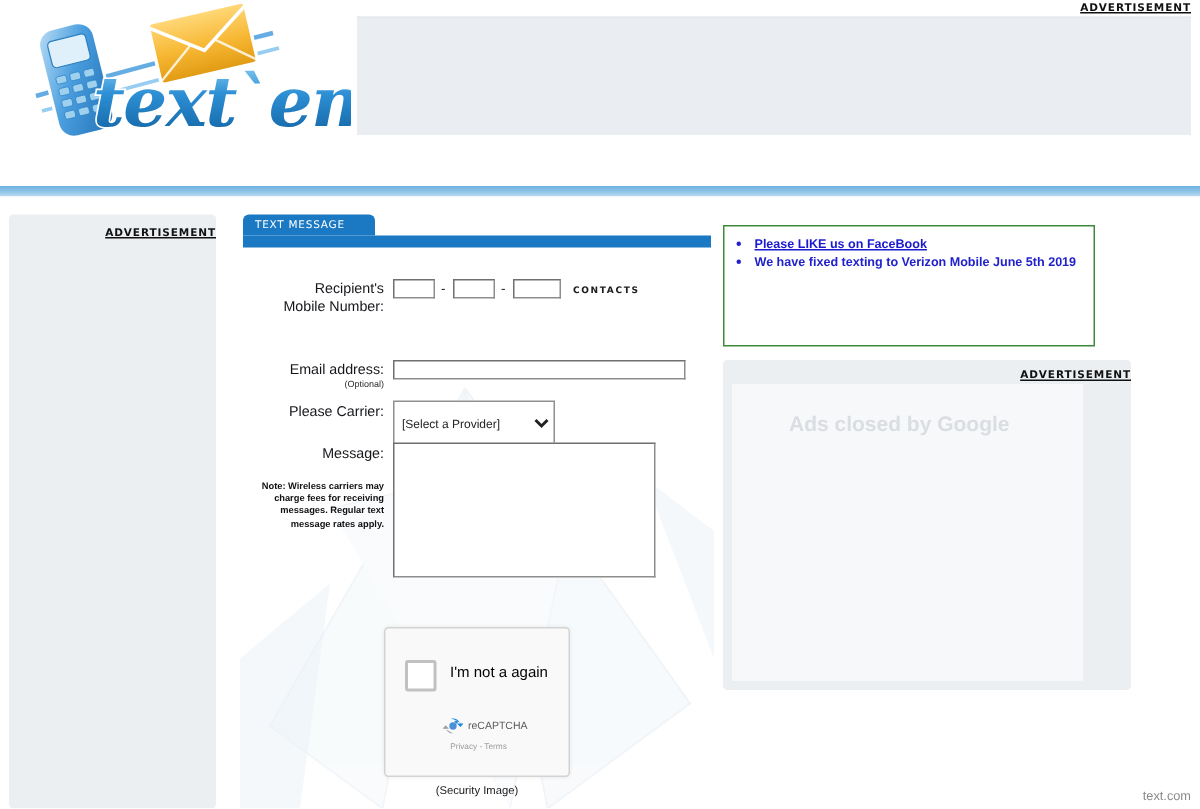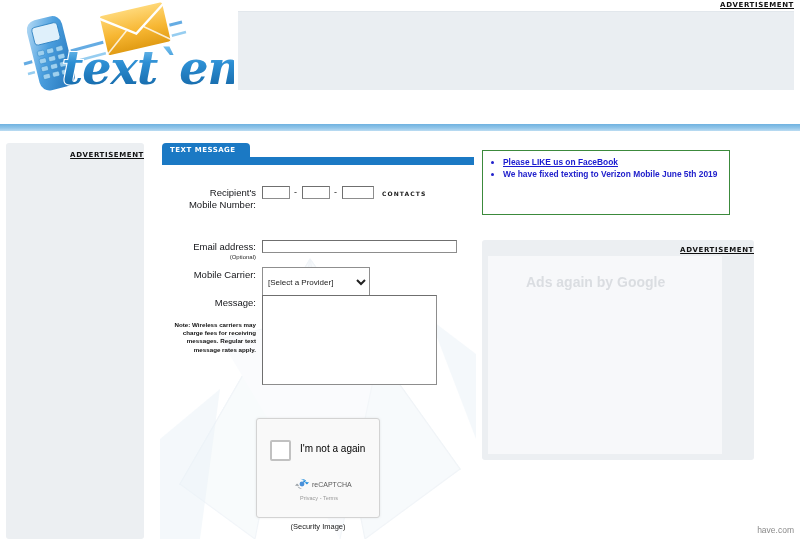--- a/index.html
+++ b/index.html
@@ -107,21 +107,21 @@
     pointer-events: none;
   }
   #tab {
     position: absolute; left: 2px; top: 4px;
     width: 88px; height: 14px;
     background: #1b79c4;
     border-radius: 4px 4px 0 0;
     color: #ffffff;
     font-family: "DejaVu Sans", sans-serif;
     font-size: 7px;
-    font-weight: bold;
+    font-weight: normal;
     letter-spacing: 0.5px;
     line-height: 14px;
     padding-left: 8px;
     cursor: pointer;
   }
   #tab-bar {
     position: absolute; left: 2px; top: 18px;
     width: 312px; height: 8px;
     background: #1b79c4;
   }
@@ -257,21 +257,21 @@
     width: 124px;
     text-align: center;
     font-family: "Liberation Sans", sans-serif;
     font-size: 7.5px;
     color: #1a1a1a;
   }
 
   
   #notice-box {
     position: absolute; left: 482px; top: 150px;
-    width: 248px; height: 65px;
+    width: 248px; height: 81px;
     background: #ffffff;
     border: 1px solid #3c8a3c;
   }
   #notice-list {
     margin: 0; padding: 6px 6px 0 20px;
     list-style: disc;
   }
   #notice-list li {
     color: #2222cc;
     font-family: "Liberation Sans", sans-serif;
@@ -429,21 +429,21 @@
         <div class="tinybox" style="left:182px; top:21px; width:32px;"></div>
         <div id="contacts-link" style="left:222px; top:25px;">CONTACTS</div>
 
         <div class="frow" style="left:14px; top:76px; width:82px;">
           <div class="flabel">Email address:</div>
           <div class="sublabel">(Optional)</div>
         </div>
         <input id="email-input" type="text" style="left: 102px; top: 75px;" value="" placeholder="">
 
         <div class="frow" style="left:10px; top:104px; width:86px;">
-          <div class="flabel">Mobile Carrier:</div>
+          <div class="flabel">Please Carrier:</div>
         </div>
         <select id="carrier-select" style="left:102px; top:102px;">
           <option>[Select a Provider]</option>
         </select>
 
         <div class="frow" style="left:28px; top:132px; width:68px;">
           <div class="flabel">Message:</div>
         </div>
         <div class="frow" style="left:4px; top:156px; width:92px;">
           <div class="notetext">Note: Wireless carriers may charge fees for receiving messages. Regular text message rates apply.</div>
@@ -477,19 +477,19 @@
       </li>
       <li>
         <span>We have fixed texting to Verizon Mobile June 5th 2019</span>
       </li>
     </ul>
   </div>
 
   <div id="right-ad">
     <div class="ad-label">ADVERTISEMENT</div>
     <div id="right-ad-inner">
-      <div class="ad-msg" id="ad-msg-b">Ads again by Google</div>
+      <div class="ad-msg" id="ad-msg-b">Ads closed by Google</div>
     </div>
   </div>
 
-  <div id="watermark">have.com</div>
+  <div id="watermark">text.com</div>
 
 </div>
 
 </body></html>

